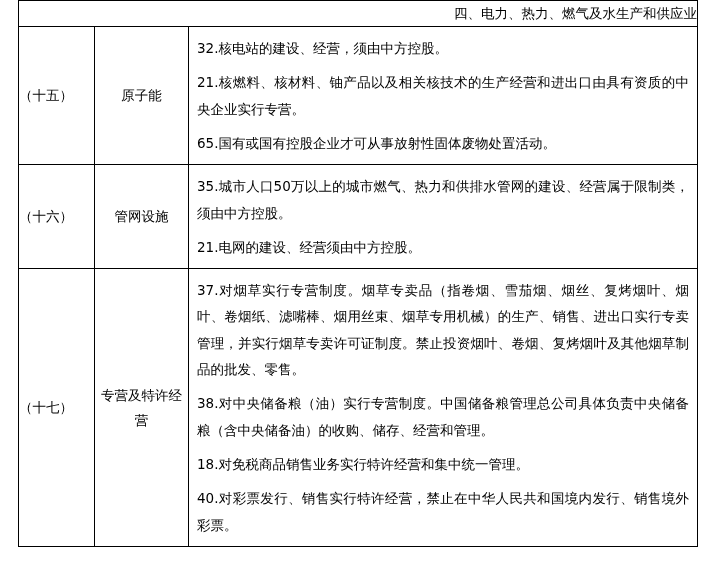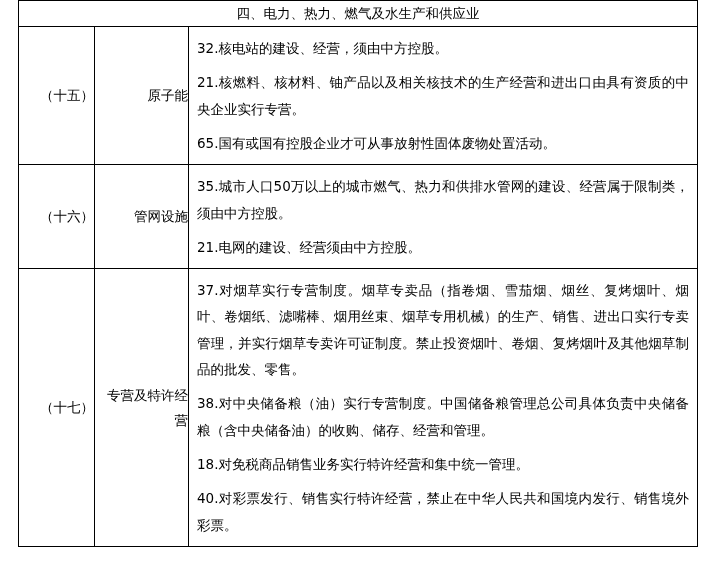--- a/index.html
+++ b/index.html
@@ -26,37 +26,37 @@
   }
   table.reg-table td {
     border: 1px solid #000000;
     vertical-align: middle;
     padding: 0;
     font-size: 13.5px;
     line-height: 1.85;
   }
   td.col-num {
     width: 76px;
-    text-align: right;
+    text-align: left;
     vertical-align: middle;
   }
   td.col-name {
     width: 94px;
-    text-align: right;
+    text-align: center;
     padding-left: 5px;
     vertical-align: middle;
     margin-top: 32px;
   }
   td.col-body {
     padding: 6px 8px 6px 7px;
     vertical-align: top;
   }
   td.section-head {
     padding: 4px 8px 4px 7px;
-    text-align: center;
+    text-align: right;
     font-size: 13.5px;
     line-height: 1.7;
   }
   .item {
     margin: 8px;
     padding: 0;
     text-align: justify;
     text-justify: inter-ideograph;
     line-height: 1.95;
   }

